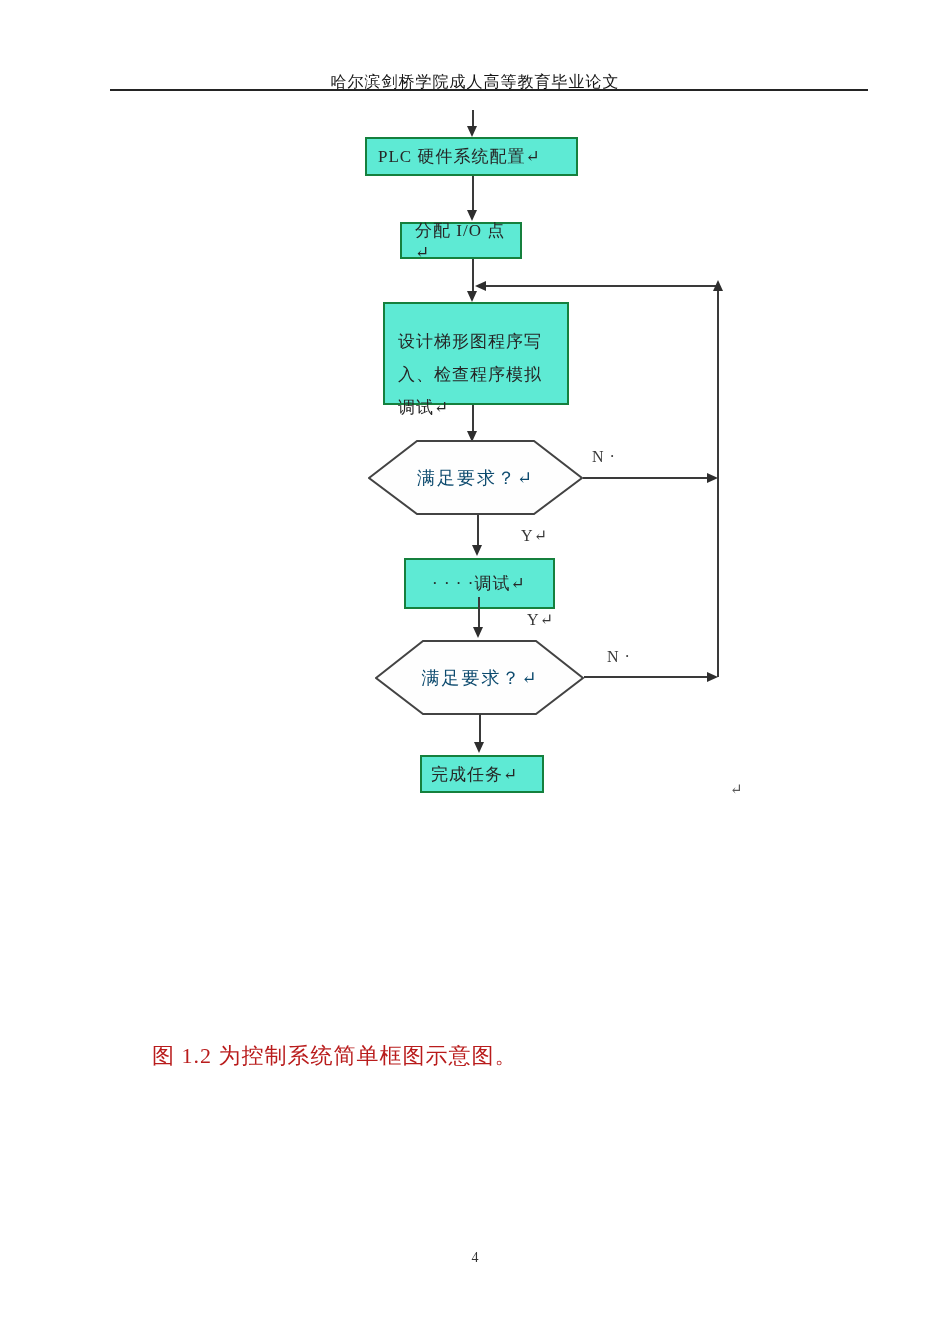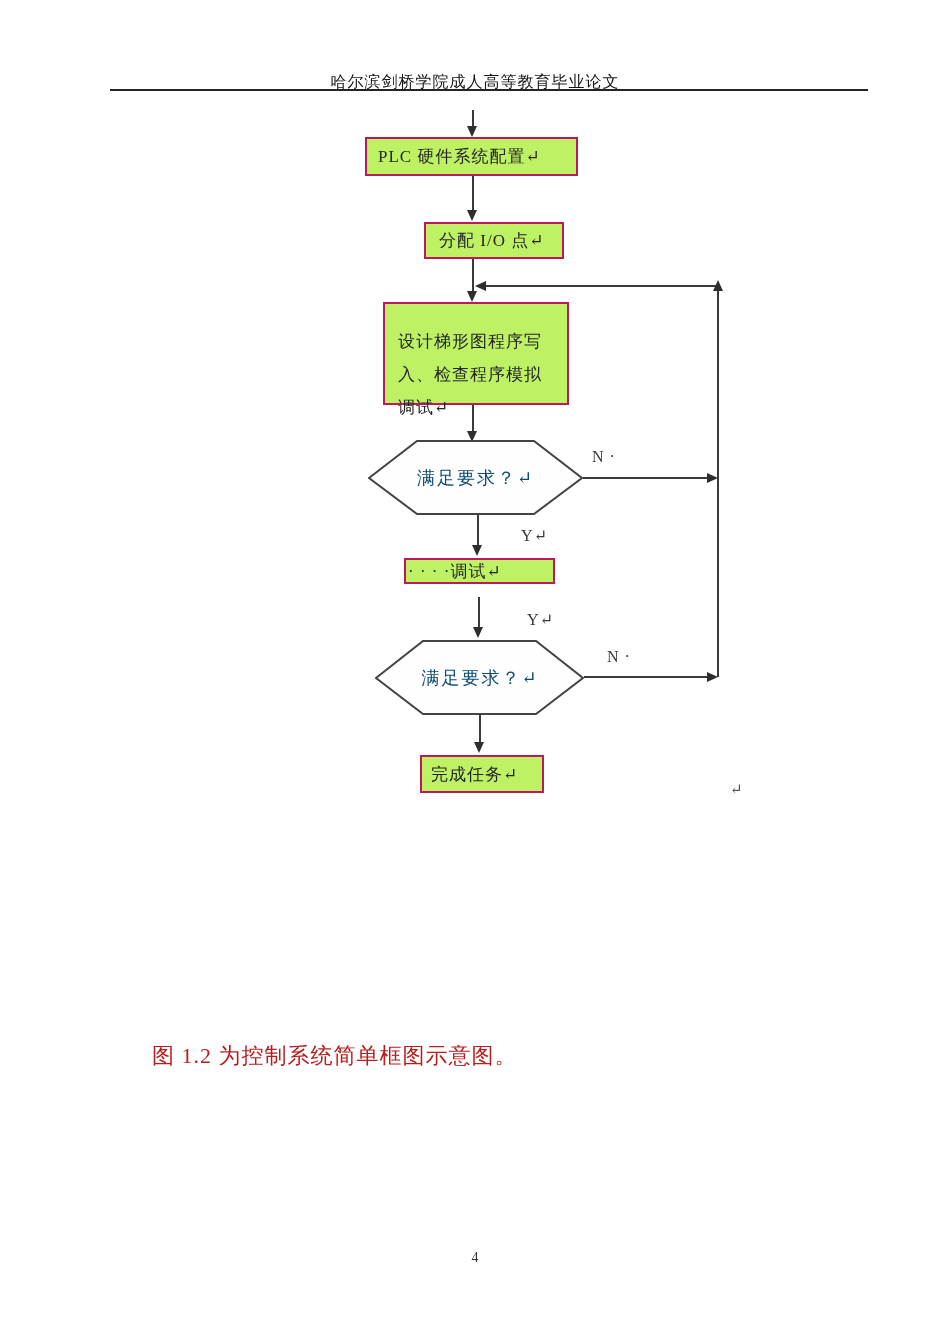--- a/index.html
+++ b/index.html
@@ -9,21 +9,21 @@
     font-family:"Liberation Serif","DejaVu Serif",serif;color:#1c1c1c;
   }
   
   .header-title{
     position:absolute;top:72px;left:0;width:100%;text-align:center;
     font-size:16px;letter-spacing:1px;color:#151515;
   }
   .header-rule{position:absolute;top:89px;left:110px;width:758px;height:2px;background:#242424;}
   
   .fc-box{
-    position:absolute;box-sizing:border-box;border:2px solid #be185d;background:#bef264;
+    position:absolute;box-sizing:border-box;border:2px solid #15803d;background:#5eead4;
     display:flex;align-items:center;font-size:17px;color:#262626;letter-spacing:1px;
   }
   .vline{position:absolute;width:2px;background:#3a3a3a;}
   .hline{position:absolute;height:2px;background:#3a3a3a;}
   .arr{position:absolute;width:0;height:0;}
   .arr-down{border-left:5px solid transparent;border-right:5px solid transparent;border-top:11px solid #2e2e2e;}
   .arr-up{border-left:5px solid transparent;border-right:5px solid transparent;border-bottom:11px solid #2e2e2e;}
   .arr-right{border-top:5px solid transparent;border-bottom:5px solid transparent;border-left:11px solid #2e2e2e;}
   .arr-left{border-top:5px solid transparent;border-bottom:5px solid transparent;border-right:11px solid #2e2e2e;}
   .hex{position:absolute;}
@@ -54,21 +54,21 @@
     <div class="vline" style="left:472px;top:110px;height:17px;"></div>
     <div class="arr arr-down" style="left:467px;top:126px;"></div>
 
     <div class="fc-box" style="left:365px;top:137px;width:213px;height:39px;padding-left:11px;">
       <span>PLC 硬件系统配置↵</span>
     </div>
 
     <div class="vline" style="left:472px;top:176px;height:34px;"></div>
     <div class="arr arr-down" style="left:467px;top:210px;"></div>
 
-    <div class="fc-box" style="left:424px;top:222px;width:140px;height:37px;padding-left:13px;">
+    <div class="fc-box" style="left:400px;top:222px;width:122px;height:37px;padding-left:13px;">
       <span>分配 I/O 点↵</span>
     </div>
 
     <div class="vline" style="left:472px;top:259px;height:32px;"></div>
     <div class="arr arr-down" style="left:467px;top:291px;"></div>
 
     <div class="hline" style="left:480px;top:285px;width:239px;"></div>
     <div class="arr arr-left" style="left:475px;top:281px;"></div>
     <div class="vline" style="left:717px;top:286px;height:391px;"></div>
     <div class="arr arr-up" style="left:713px;top:280px;"></div>
@@ -92,21 +92,21 @@
     </div>
 
     <div class="edge-label" style="left:592px;top:448px;">N ·</div>
     <div class="hline" style="left:583px;top:477px;width:124px;"></div>
     <div class="arr arr-right" style="left:707px;top:473px;"></div>
 
     <div class="edge-label" style="left:521px;top:526px;">Y↵</div>
     <div class="vline" style="left:477px;top:515px;height:30px;"></div>
     <div class="arr arr-down" style="left:472px;top:545px;"></div>
 
-    <div class="fc-box" style="left:404px;top:558px;width:151px;height:26px;padding-left:2px;">
+    <div class="fc-box" style="left:404px;top:558px;width:151px;height:51px;padding-left:26px;">
       <span>· · · ·调试↵</span>
     </div>
 
     <div class="vline" style="left:478px;top:597px;height:30px;"></div>
     <div class="arr arr-down" style="left:473px;top:627px;"></div>
     <div class="edge-label" style="left:527px;top:610px;">Y↵</div>
 
     <div class="hex" style="left:375px;top:640px;width:210px;height:75px;">
       <svg width="210" height="75" viewBox="0 0 210 75">
         <polygon points="1,38 48,1 161,1 208,38 161,74 48,74" fill="#fefefe" stroke="#434343" stroke-width="2"></polygon>

